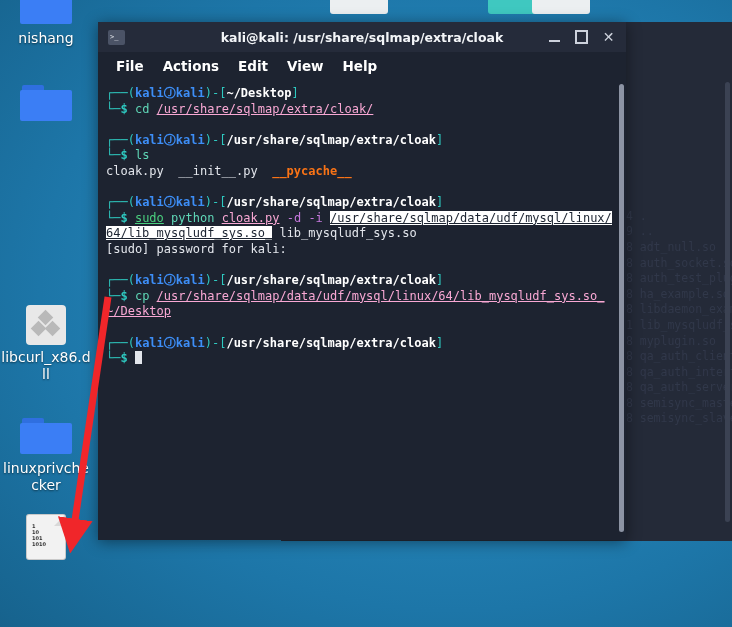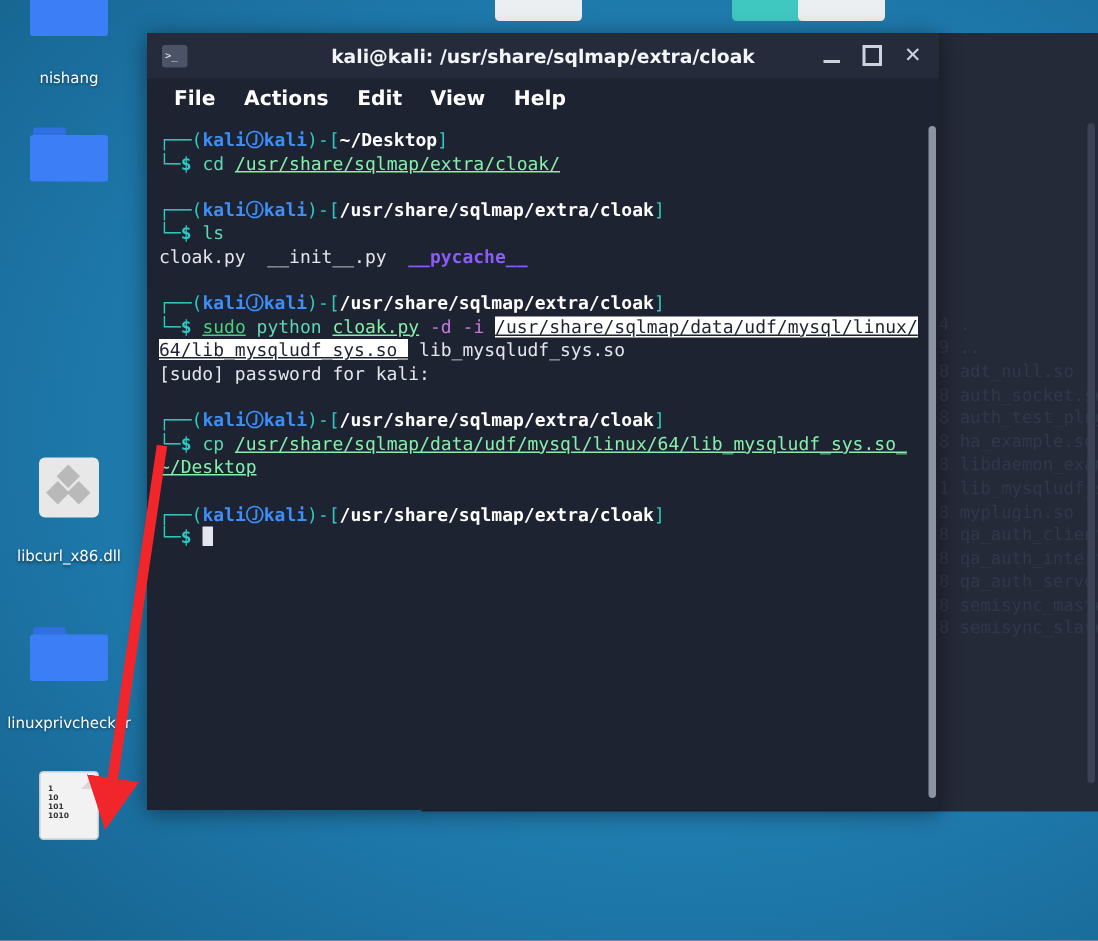--- a/index.html
+++ b/index.html
@@ -80,22 +80,22 @@
     border-color: transparent transparent #d8d8d8 transparent;
   }
   .bin-digits {
     position:absolute; left:5px; top:8px;
     font-family: "DejaVu Sans", sans-serif;
     font-size: 5px; line-height: 6px;
     color:#333; text-align:left; font-weight:700;
   }
 
   .desk-label {
-    margin-top: 18px;
-    font-size: 10px;
+    margin-top: 4px;
+    font-size: 14px;
     line-height: 17px;
     color: #ffffff;
     text-shadow: 0 1px 2px rgba(0,0,0,.55);
     word-break: break-word;
     font-family: "DejaVu Sans", sans-serif;
   }
 
   
   #bg-term {
     position: absolute;
@@ -221,23 +221,23 @@
 
   
   .c-frame  { color: #2ec9c0; }
   .c-paren  { color: #2ec9c0; }
   .c-user   { color: #3d8ef7; font-weight: 700; }
   .c-bracket{ color: #2ec9c0; }
   .c-path   { color: #ffffff; font-weight: 700; }
   .c-dollar { color: #2ec9c0; font-weight: 700; }
   .c-cmd    { color: #5fd7b7; }
   .c-green-u{ color: #4ad07f; text-decoration: underline; margin-top: 11px; }
-  .c-under  { color: #86efac; text-decoration: underline; }
+  .c-under  { color: #f9a8d4; text-decoration: underline; }
   .c-flag   { color: #c678dd; }
-  .c-dir    { color: #8b5cf6; font-weight: 700; }
+  .c-dir    { color: #f97316; font-weight: 700; }
   .c-sel    { background: #ffffff; color: #1b2330; text-decoration: underline; }
   .c-plain  { color: #e3e6ec; }
   .cursor-block {
     display:inline-block; width:7px; height:13px;
     background:#e3e6ec; vertical-align:-2px;
   }
 
   
   #red-arrow { position: absolute; left: 0; top: 0; pointer-events: none; }
 </style>

